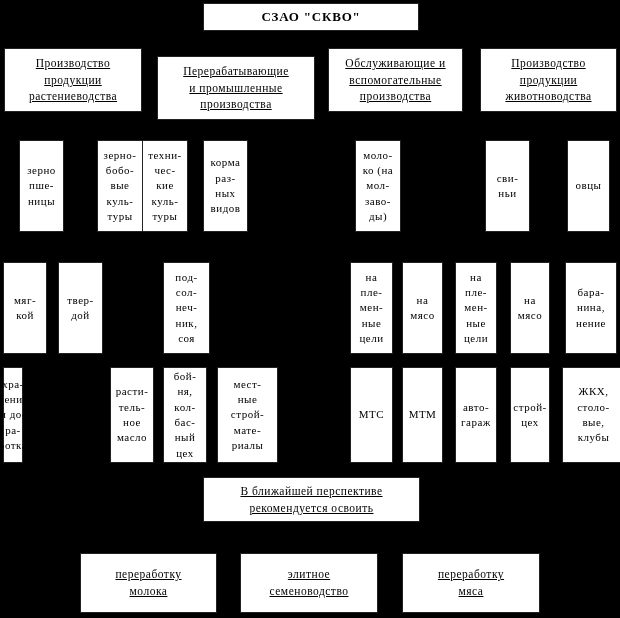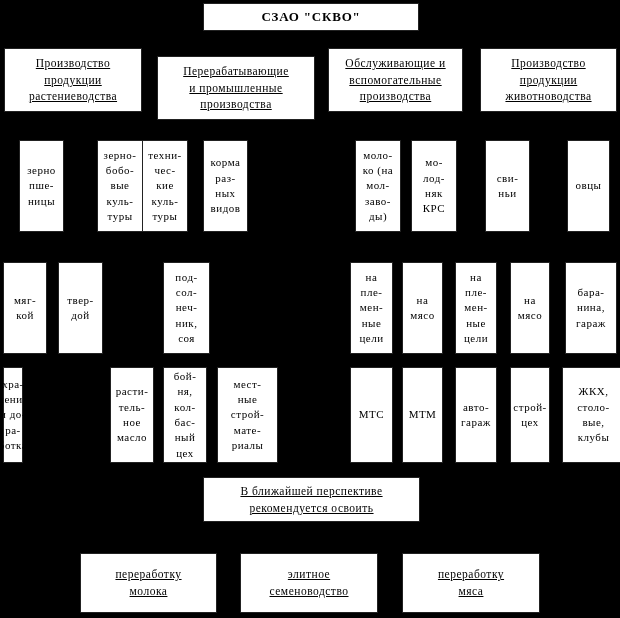--- a/index.html
+++ b/index.html
@@ -72,24 +72,20 @@
 туры</div>
   <div class="box" style="left:203px;top:140px;width:45px;height:92px">корма
 раз-
 ных
 видов</div>
   <div class="box" style="left:355px;top:140px;width:46px;height:92px">моло-
 ко (на
 мол-
 заво-
 ды)</div>
-  <div class="box" style="left:411px;top:140px;width:46px;height:92px">мо-
-лод-
-няк
-КРС</div>
   <div class="box" style="left:485px;top:140px;width:45px;height:92px">сви-
 ньи</div>
   <div class="box" style="left:567px;top:140px;width:43px;height:92px">овцы</div>
 
   <div class="box" style="left:3px;top:262px;width:44px;height:92px">мяг-
 кой</div>
   <div class="box" style="left:58px;top:262px;width:45px;height:92px">твер-
 дой</div>
   <div class="box" style="left:163px;top:262px;width:47px;height:92px">под-
 сол-
@@ -105,21 +101,21 @@
 мясо</div>
   <div class="box" style="left:455px;top:262px;width:42px;height:92px">на
 пле-
 мен-
 ные
 цели</div>
   <div class="box" style="left:510px;top:262px;width:40px;height:92px">на
 мясо</div>
   <div class="box" style="left:565px;top:262px;width:52px;height:92px">бара-
 нина,
-гараж</div>
+нение</div>
 
   <div class="box" style="left:3px;top:367px;width:20px;height:96px">хра-
 нение
 и до-
 ра-
 ботка</div>
   <div class="box" style="left:110px;top:367px;width:44px;height:96px">расти-
 тель-
 ное
 масло</div>

